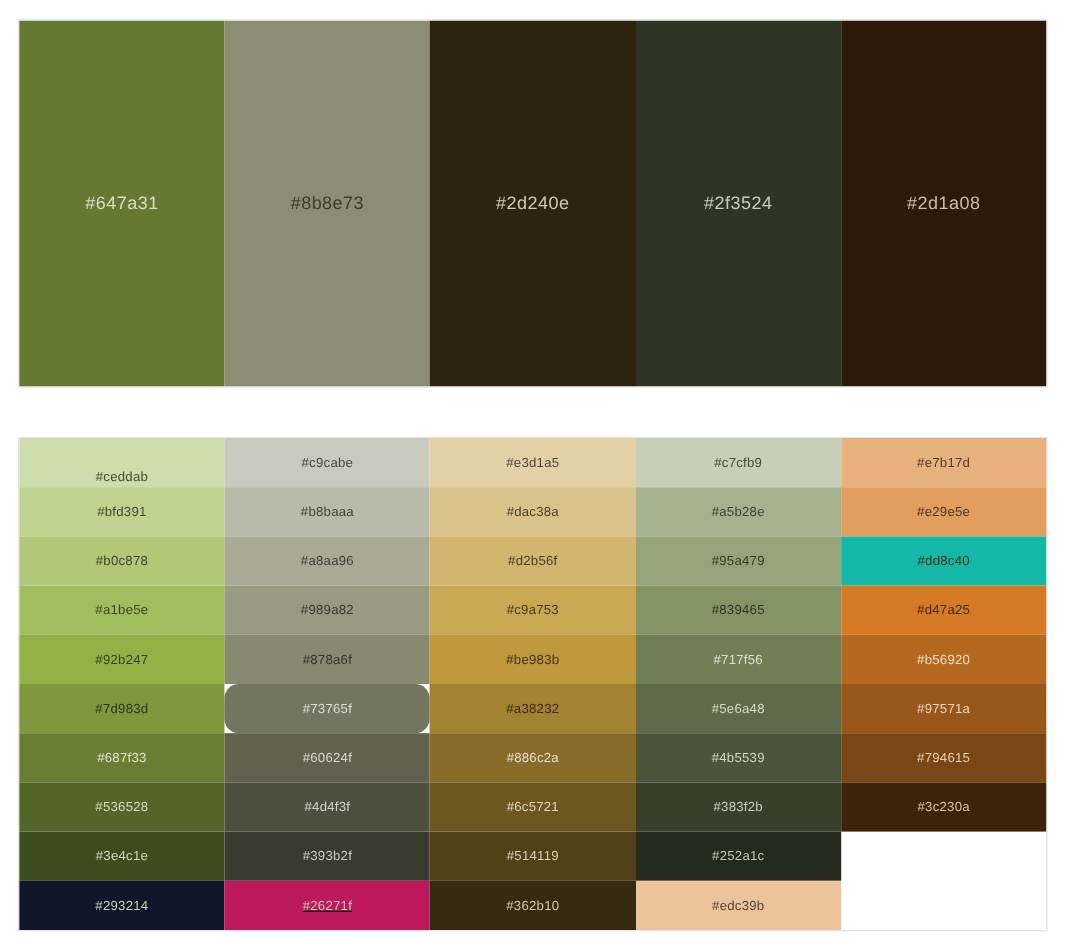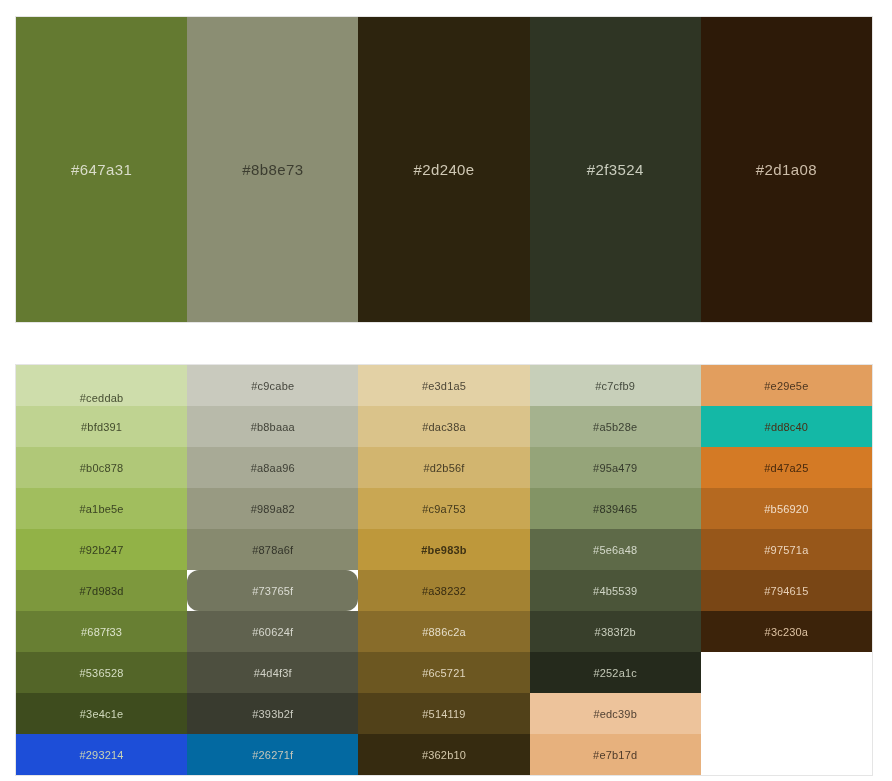--- a/index.html
+++ b/index.html
@@ -120,21 +120,21 @@
       </div>
       <div class="grid-cell" style="background: rgb(104, 127, 51);">
         <span class="grid-label" style="color: rgb(220, 227, 203);">#687f33</span>
       </div>
       <div class="grid-cell" style="background: rgb(83, 101, 40);">
         <span class="grid-label" style="color: rgb(214, 222, 196);">#536528</span>
       </div>
       <div class="grid-cell" style="background: rgb(62, 76, 30);">
         <span class="grid-label" style="color: rgb(207, 216, 187);">#3e4c1e</span>
       </div>
-      <div class="grid-cell" style="background: #1d4ed8; text-align: center;">
+      <div class="grid-cell" style="background: #0f172a; text-align: center;">
         <span class="grid-label" style="color: rgb(200, 210, 179);">#293214</span>
       </div>
       <div class="grid-cell" style="background: rgb(201, 202, 190);">
         <span class="grid-label" style="color: rgb(70, 71, 62);">#c9cabe</span>
       </div>
       <div class="grid-cell" style="background: rgb(184, 186, 170);">
         <span class="grid-label" style="color: rgb(66, 67, 57);">#b8baaa</span>
       </div>
       <div class="grid-cell" style="background: rgb(168, 170, 150);">
         <span class="grid-label" style="color: rgb(61, 62, 52);">#a8aa96</span>
@@ -150,37 +150,37 @@
       </div>
       <div class="grid-cell" style="background: rgb(96, 98, 79);">
         <span class="grid-label" style="color: rgb(215, 216, 206);">#60624f</span>
       </div>
       <div class="grid-cell" style="background: rgb(77, 79, 63);">
         <span class="grid-label" style="color: rgb(209, 210, 199);">#4d4f3f</span>
       </div>
       <div class="grid-cell" style="background: rgb(57, 59, 47);">
         <span class="grid-label" style="color: rgb(203, 204, 193);">#393b2f</span>
       </div>
-      <div class="grid-cell" style="background: #0369a1;">
+      <div class="grid-cell" style="background: #be185d; text-decoration: underline;">
         <span class="grid-label" style="color: rgb(197, 198, 186);">#26271f</span>
       </div>
       <div class="grid-cell" style="background: rgb(227, 209, 165);">
         <span class="grid-label" style="color: rgb(78, 71, 55);">#e3d1a5</span>
       </div>
       <div class="grid-cell" style="background: rgb(218, 195, 138);">
         <span class="grid-label" style="color: rgb(74, 66, 47);">#dac38a</span>
       </div>
       <div class="grid-cell" style="background: rgb(210, 181, 111);">
         <span class="grid-label" style="color: rgb(71, 61, 38);">#d2b56f</span>
       </div>
       <div class="grid-cell" style="background: rgb(201, 167, 83);">
         <span class="grid-label" style="color: rgb(67, 57, 28);">#c9a753</span>
       </div>
       <div class="grid-cell" style="background: rgb(190, 152, 59);">
-        <span class="grid-label" style="color: rgb(64, 51, 20); font-weight: bold;">#be983b</span>
+        <span class="grid-label" style="color: rgb(64, 51, 20);">#be983b</span>
       </div>
       <div class="grid-cell" style="background: rgb(163, 130, 50);">
         <span class="grid-label" style="color: rgb(55, 43, 17);">#a38232</span>
       </div>
       <div class="grid-cell" style="background: rgb(136, 108, 42);">
         <span class="grid-label" style="color: rgb(229, 221, 201);">#886c2a</span>
       </div>
       <div class="grid-cell" style="background: rgb(108, 87, 33);">
         <span class="grid-label" style="color: rgb(224, 214, 191);">#6c5721</span>
       </div>
@@ -195,20 +195,23 @@
       </div>
       <div class="grid-cell" style="background: rgb(165, 178, 142);">
         <span class="grid-label" style="color: rgb(59, 64, 50);">#a5b28e</span>
       </div>
       <div class="grid-cell" style="background: rgb(149, 164, 121);">
         <span class="grid-label" style="color: rgb(55, 59, 45);">#95a479</span>
       </div>
       <div class="grid-cell" style="background: rgb(131, 148, 101);">
         <span class="grid-label" style="color: rgb(47, 53, 38);">#839465</span>
       </div>
+      <div class="grid-cell" style="background: rgb(113, 127, 86);">
+        <span class="grid-label" style="color: rgb(219, 224, 210);">#717f56</span>
+      </div>
       <div class="grid-cell" style="background: rgb(94, 106, 72);">
         <span class="grid-label" style="color: rgb(213, 218, 203);">#5e6a48</span>
       </div>
       <div class="grid-cell" style="background: rgb(75, 85, 57);">
         <span class="grid-label" style="color: rgb(207, 212, 196);">#4b5539</span>
       </div>
       <div class="grid-cell" style="background: rgb(56, 63, 43);">
         <span class="grid-label" style="color: rgb(201, 206, 189);">#383f2b</span>
       </div>
       <div class="grid-cell" style="background: rgb(37, 42, 28);">

